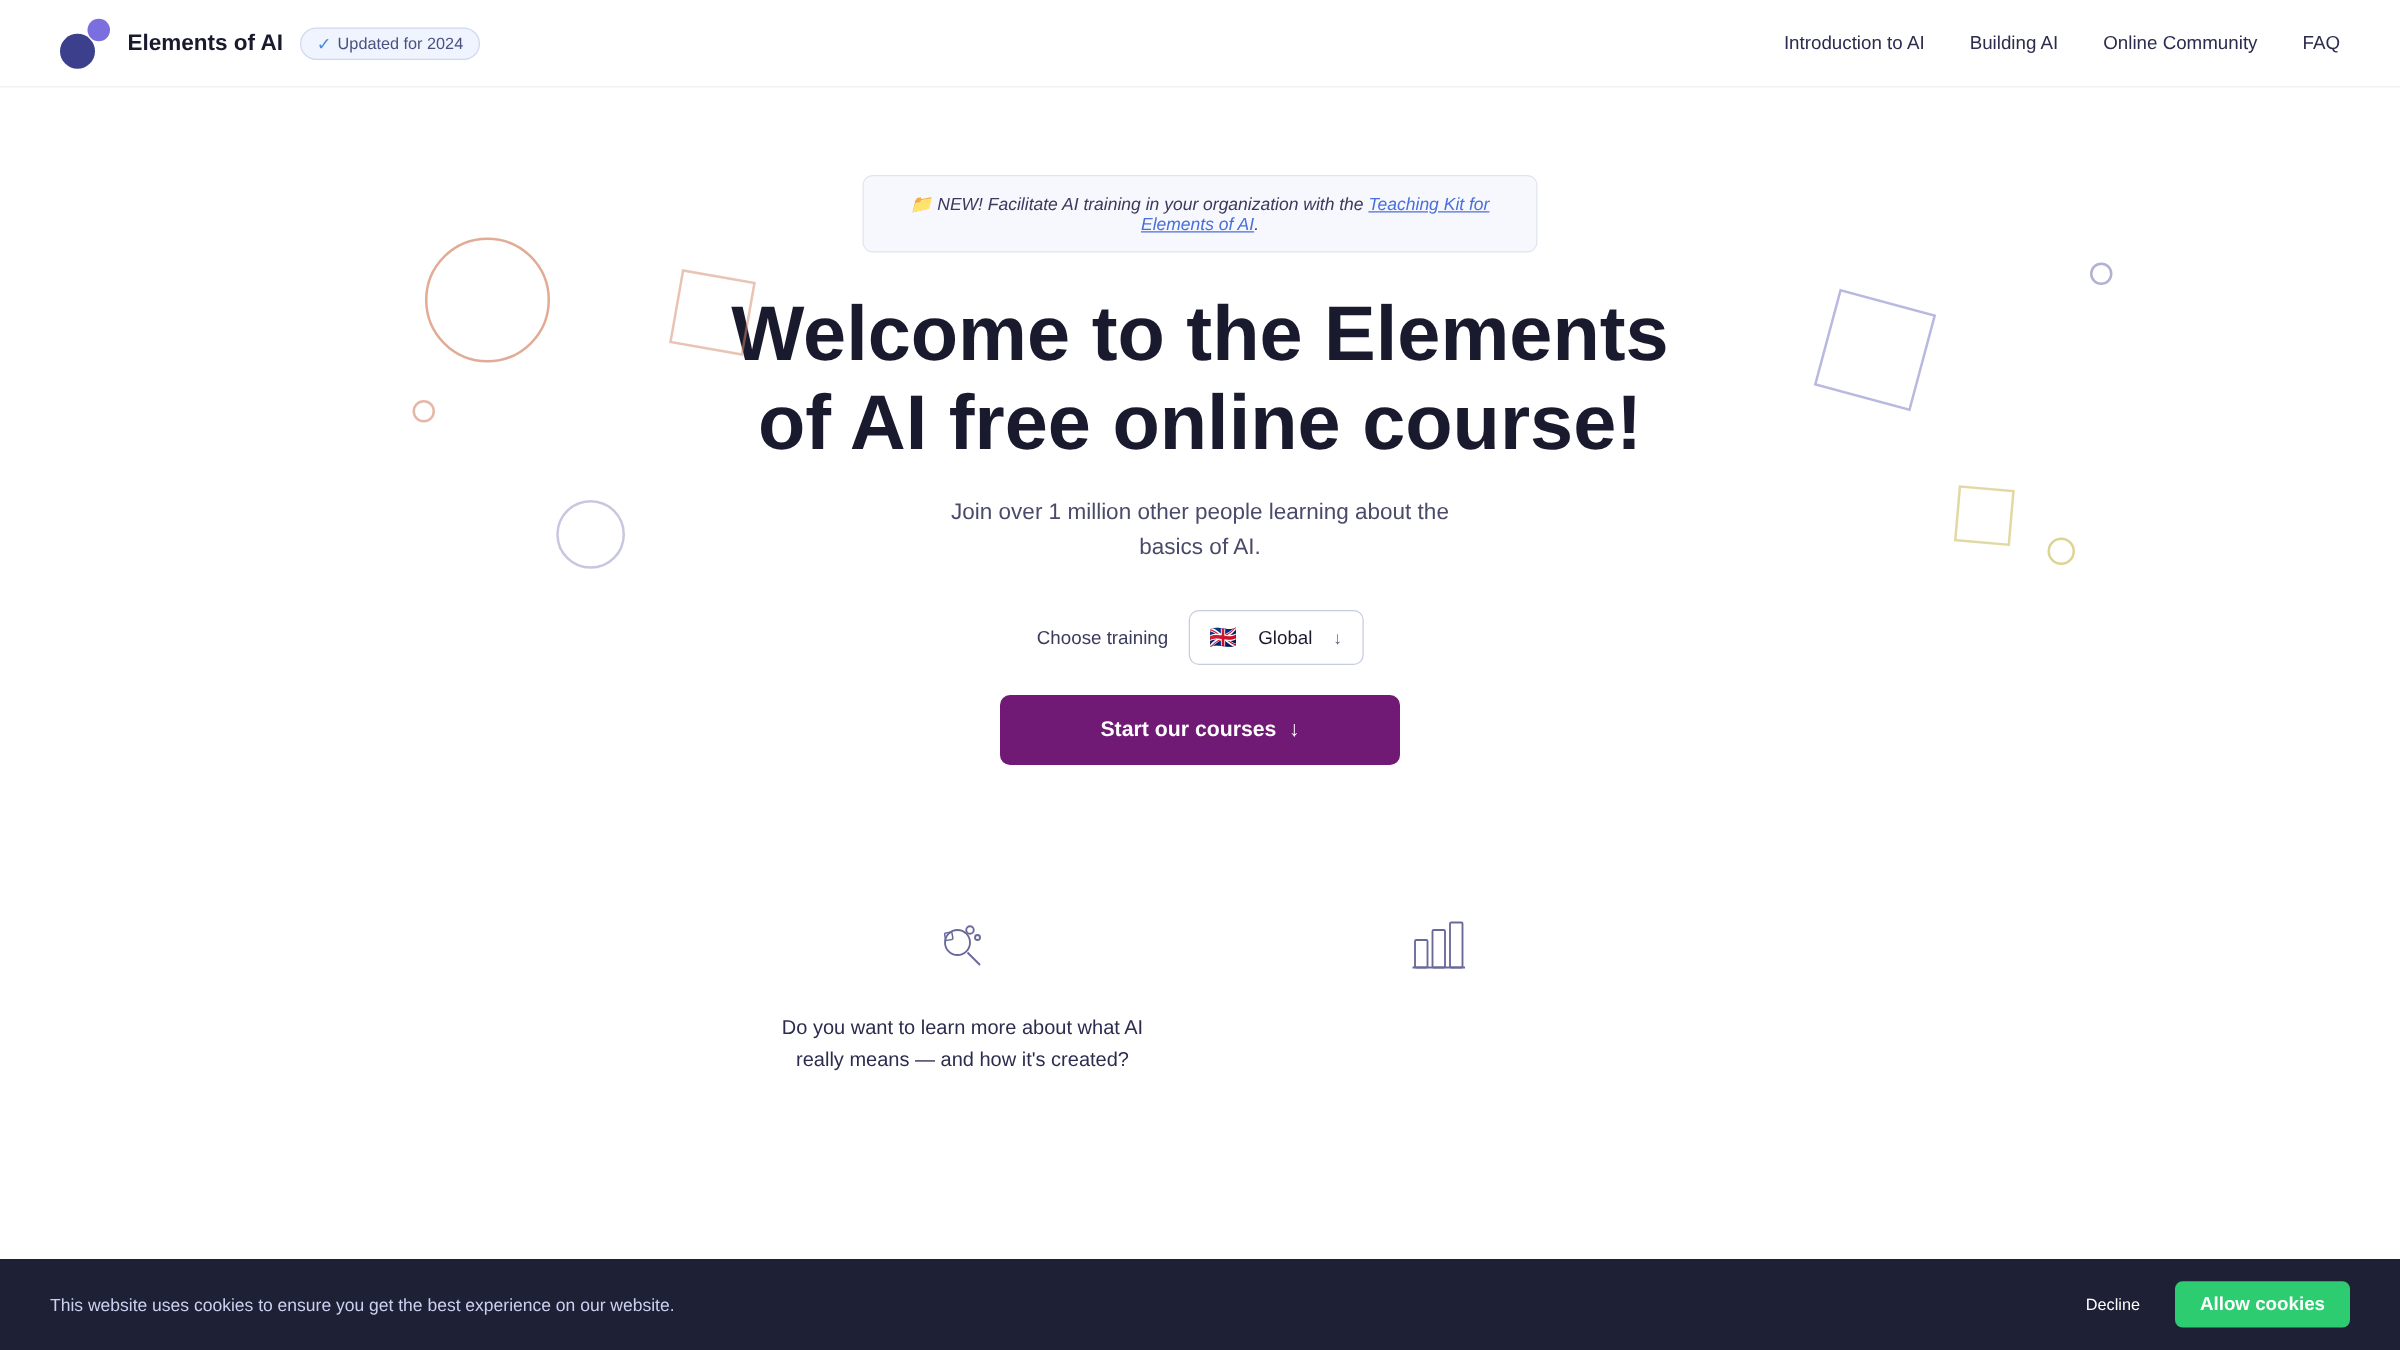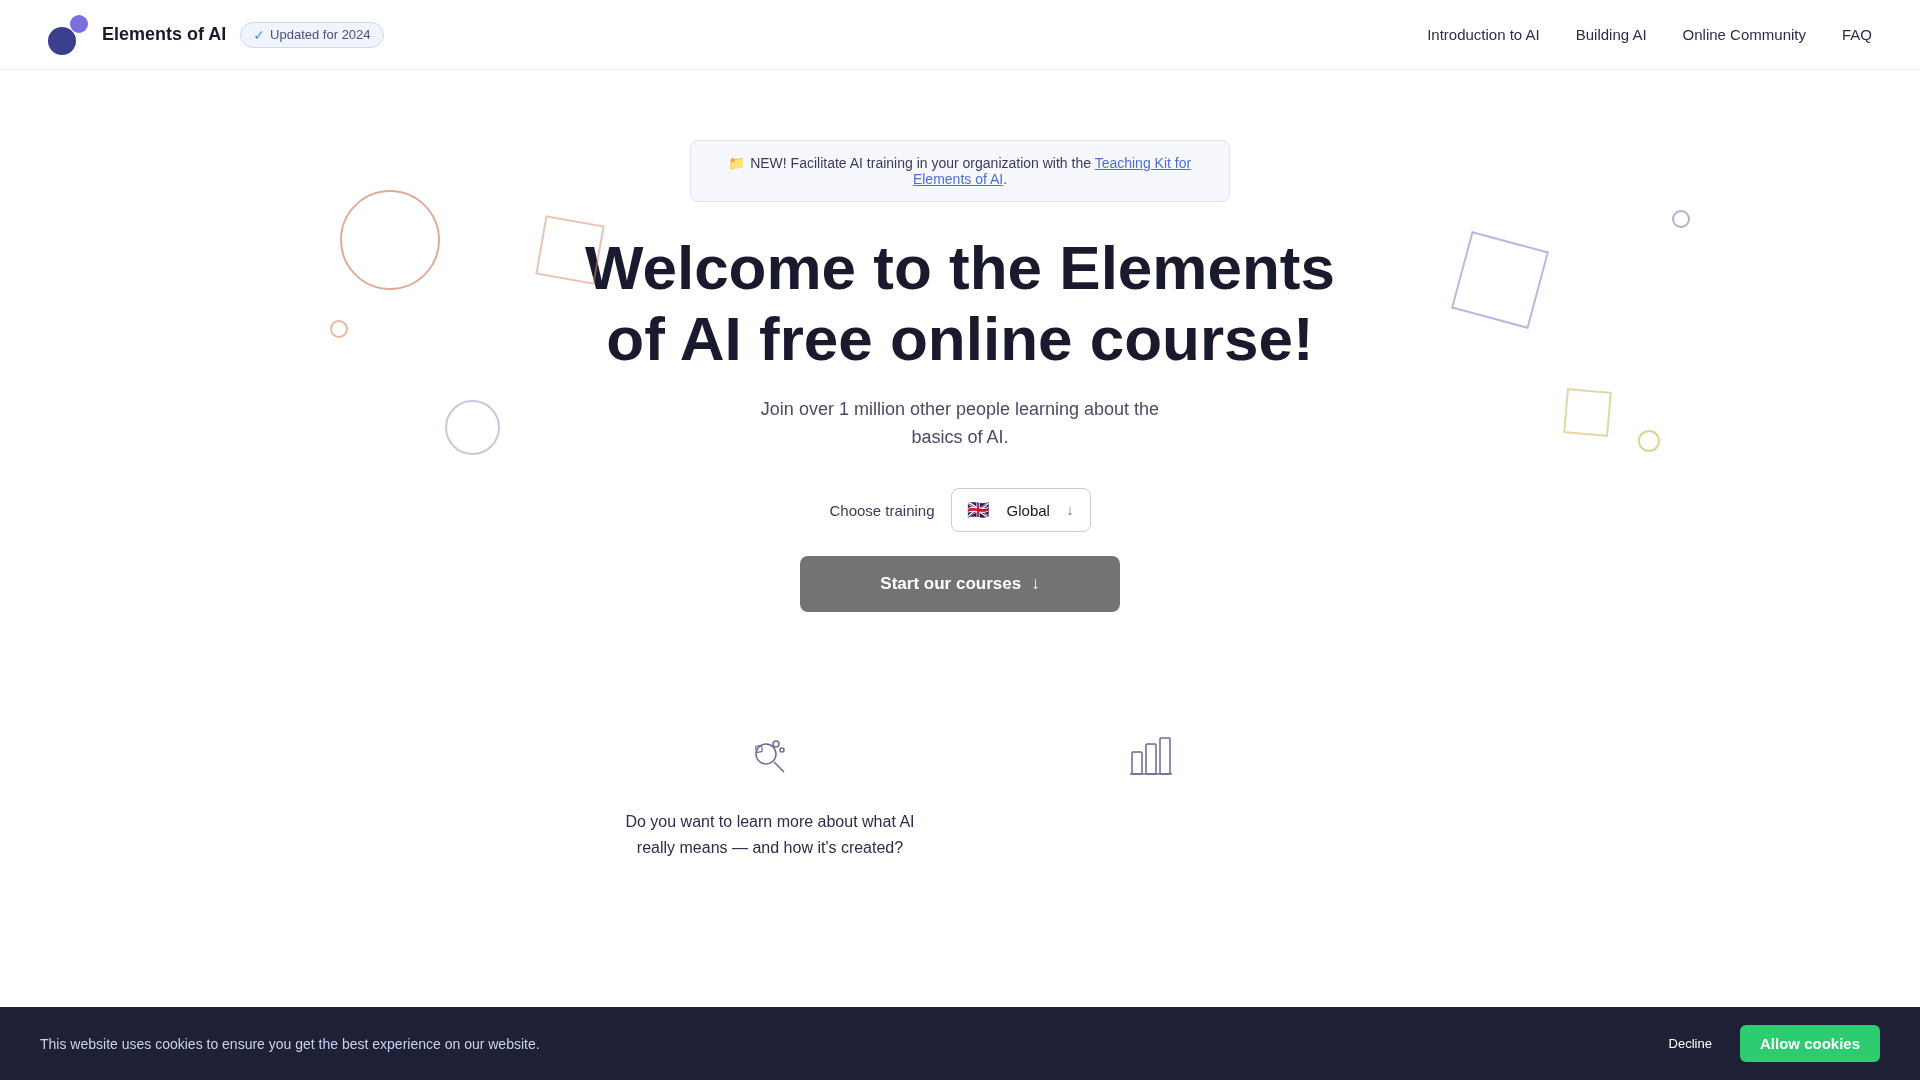--- a/index.html
+++ b/index.html
@@ -23,21 +23,21 @@
     }
     .updated-badge .check-icon { color: #4a90d9; font-size: 14px; }
     .navbar-right { display: flex; align-items: center; gap: 36px; }
     .nav-link { font-size: 15px; color: #2c2c4e; text-decoration: none; cursor: pointer; }
 
     
     .announcement {
       margin: 40px auto 0; max-width: 540px;
       background: #f7f8fd; border: 1px solid #e0e4f0; border-radius: 8px;
       padding: 14px 34px; text-align: center; font-size: 14px; color: #3a3a5c;
-      position: relative; z-index: 5;
+      position: relative; z-index: 5; font-style: italic;
     }
     .announcement a { color: #4a6fdc; text-decoration: underline; }
 
     
     .hero {
       position: relative; text-align: center;
       padding: 30px 20px 80px; overflow: hidden;
     }
     .hero-title {
       font-size: 62px; font-weight: 800; color: #1a1a2e; line-height: 1.15;
@@ -55,21 +55,21 @@
       border: 1.5px solid #c8cce0; border-radius: 8px; padding: 10px 16px;
       font-size: 15px; cursor: pointer; background: #fff; min-width: 140px;
       justify-content: space-between;
     }
     .flag { font-size: 18px; }
     .arrow-down { color: #6a6a8a; font-size: 14px; }
 
     
     .cta-button {
       display: inline-flex; align-items: center; gap: 10px;
-      background: #737373; color: #fff; border: none; border-radius: 8px;
+      background: #701a75; color: #fff; border: none; border-radius: 8px;
       padding: 18px 48px; font-size: 17px; font-weight: 600; cursor: pointer;
       min-width: 320px; justify-content: center;
     }
 
     
     .shape { position: absolute; pointer-events: none; }
     .shape-circle-outline {
       border-radius: 50%; border-style: solid;
     }
     .shape-square-outline {

